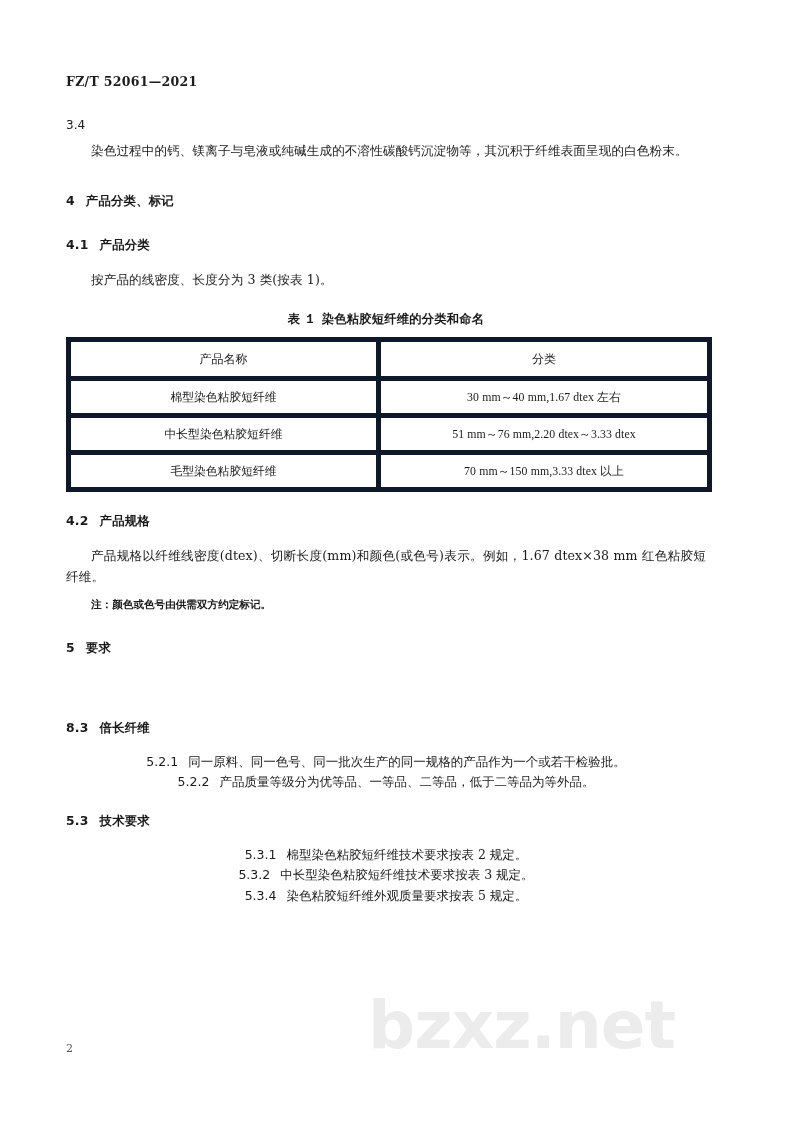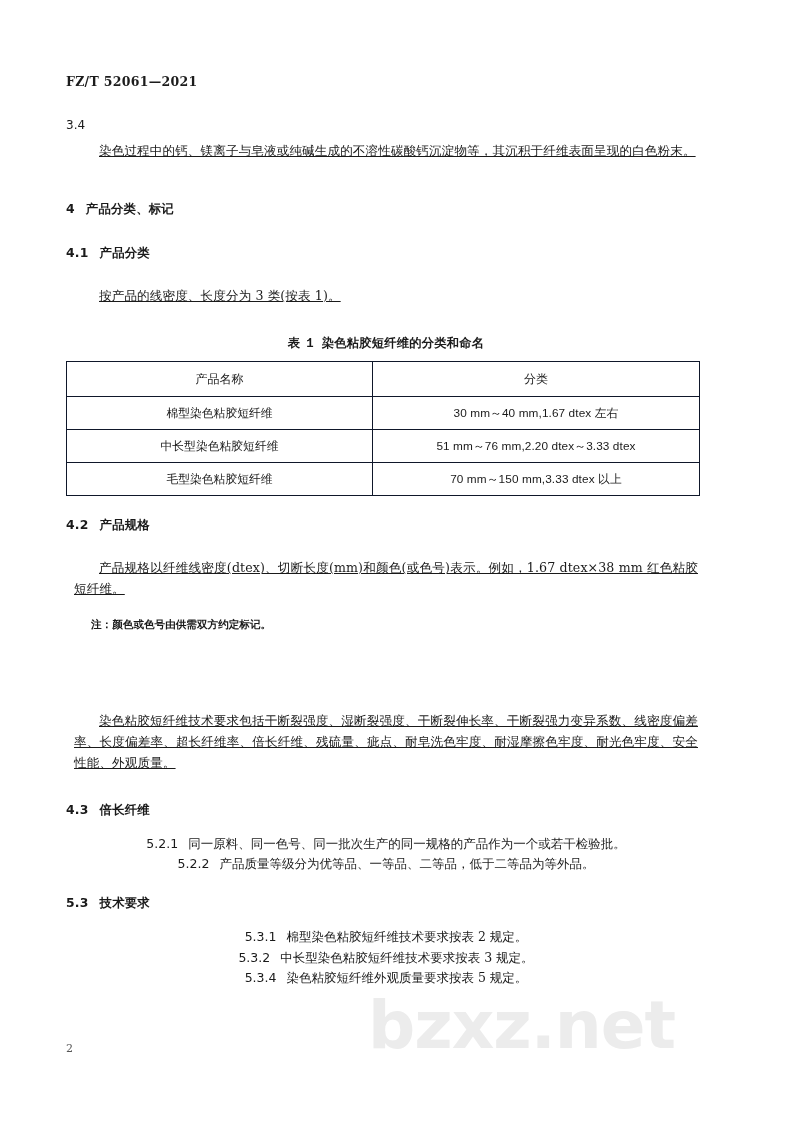--- a/index.html
+++ b/index.html
@@ -74,25 +74,24 @@
   }
   .term-line .en {
     font-family: "DejaVu Serif", "Liberation Serif", serif;
     font-weight: bold;
     padding-left: 14px;
   }
 
   p.body-text {
     font-size: 12.6px;
     line-height: 1.68;
-    margin: 8px;
+    margin: 0;
     text-align: justify;
     text-justify: inter-ideograph;
     letter-spacing: 0.1px;
-    text-decoration: underline;
   }
   p.body-text.indent {
     text-indent: 25px;
   }
 
   h2.head {
     font-family: "DejaVu Sans", "Liberation Sans", sans-serif;
     font-weight: bold;
     font-size: 12.4px;
     margin: 0;
@@ -140,37 +139,37 @@
   }
   .table-caption .cap-n { padding: 0 8px 0 6px; }
 
   table.data-table {
     border-collapse: collapse;
     width: 616px;
     margin: 0;
     table-layout: fixed;
   }
   table.data-table td, table.data-table th {
-    border: 1px solid #0f172a;
+    border: 5px solid #0f172a;
     text-align: center;
     vertical-align: middle;
     font-weight: normal;
     font-size: 11.8px;
     height: 28px;
     padding: 2px 4px;
     line-height: 1.3;
   }
   table.data-table .col-a { width: 297px; }
   table.data-table .col-b { width: 318px; }
   table.data-table thead td {
     font-size: 12px;
     height: 30px;
   }
   table.data-table .val {
-    font-family: Liberation Sans, sans-serif;
+    font-family: Liberation Serif, serif;
     letter-spacing: 0.1px;
   }
 
   
   .page-number {
     position: absolute;
     left: 66px;
     top: 1042px;
     font-family: "DejaVu Serif", "Liberation Serif", serif;
     font-size: 11px;
@@ -250,32 +249,34 @@
     <div class="gap-s"></div>
 
     <p class="body-text indent">产品规格以纤维线密度(dtex)、切断长度(mm)和颜色(或色号)表示。例如，1.67 dtex×38 mm 红色粘胶短纤维。</p>
 
     <div class="gap-xs"></div>
 
     <p class="note">注：颜色或色号由供需双方约定标记。</p>
 
     <div class="gap-l"></div>
 
+    <h2 class="head">
+      <span class="n">5</span><span>要求</span>
+    </h2>
 
     <div class="gap-l"></div>
 
 
     <div class="gap-s"></div>
 
-    <p class="body-text indent">染色粘胶短纤维技术要求包括干断裂强度、湿断裂强度、干断裂伸长率、干断裂强力变异系数、线密度偏差率、长度偏差率、超长纤维率、倍长纤维、残硫量、疵点、耐皂洗色牢度、耐湿摩擦色牢度、耐光色牢度、安全性能、外观质量。</p>
 
     <div class="gap-m"></div>
 
     <h2 class="head">
-      <span class="n">4.3</span><span>倍长纤维</span>
+      <span class="n">8.3</span><span>倍长纤维</span>
     </h2>
 
     <div class="gap-s"></div>
 
     <p class="numbered-para">
       <span class="n">5.2.1</span><span>同一原料、同一色号、同一批次生产的同一规格的产品作为一个或若干检验批。</span>
     </p>
     <p class="numbered-para">
       <span class="n">5.2.2</span><span>产品质量等级分为优等品、一等品、二等品，低于二等品为等外品。</span>
     </p>

